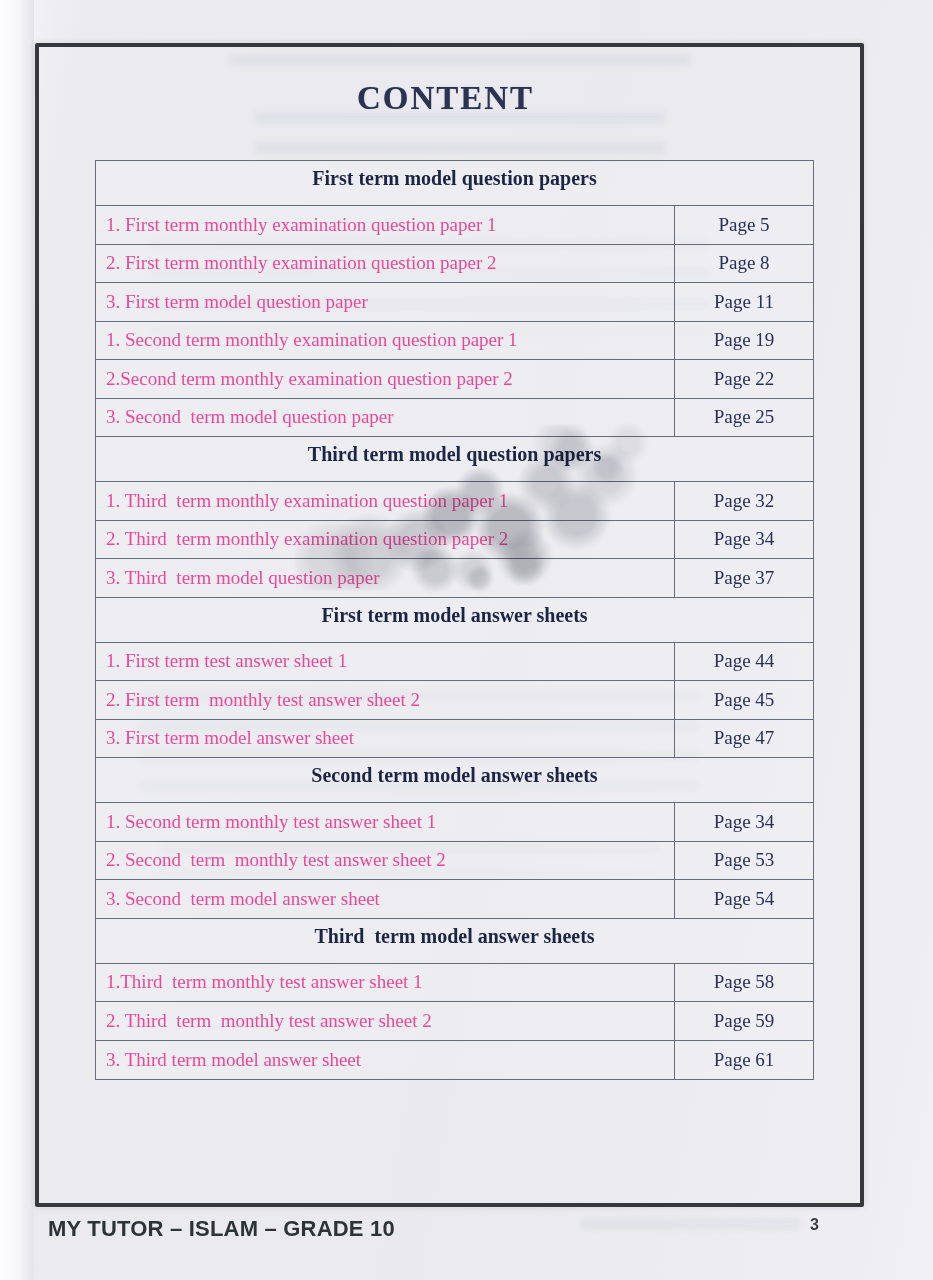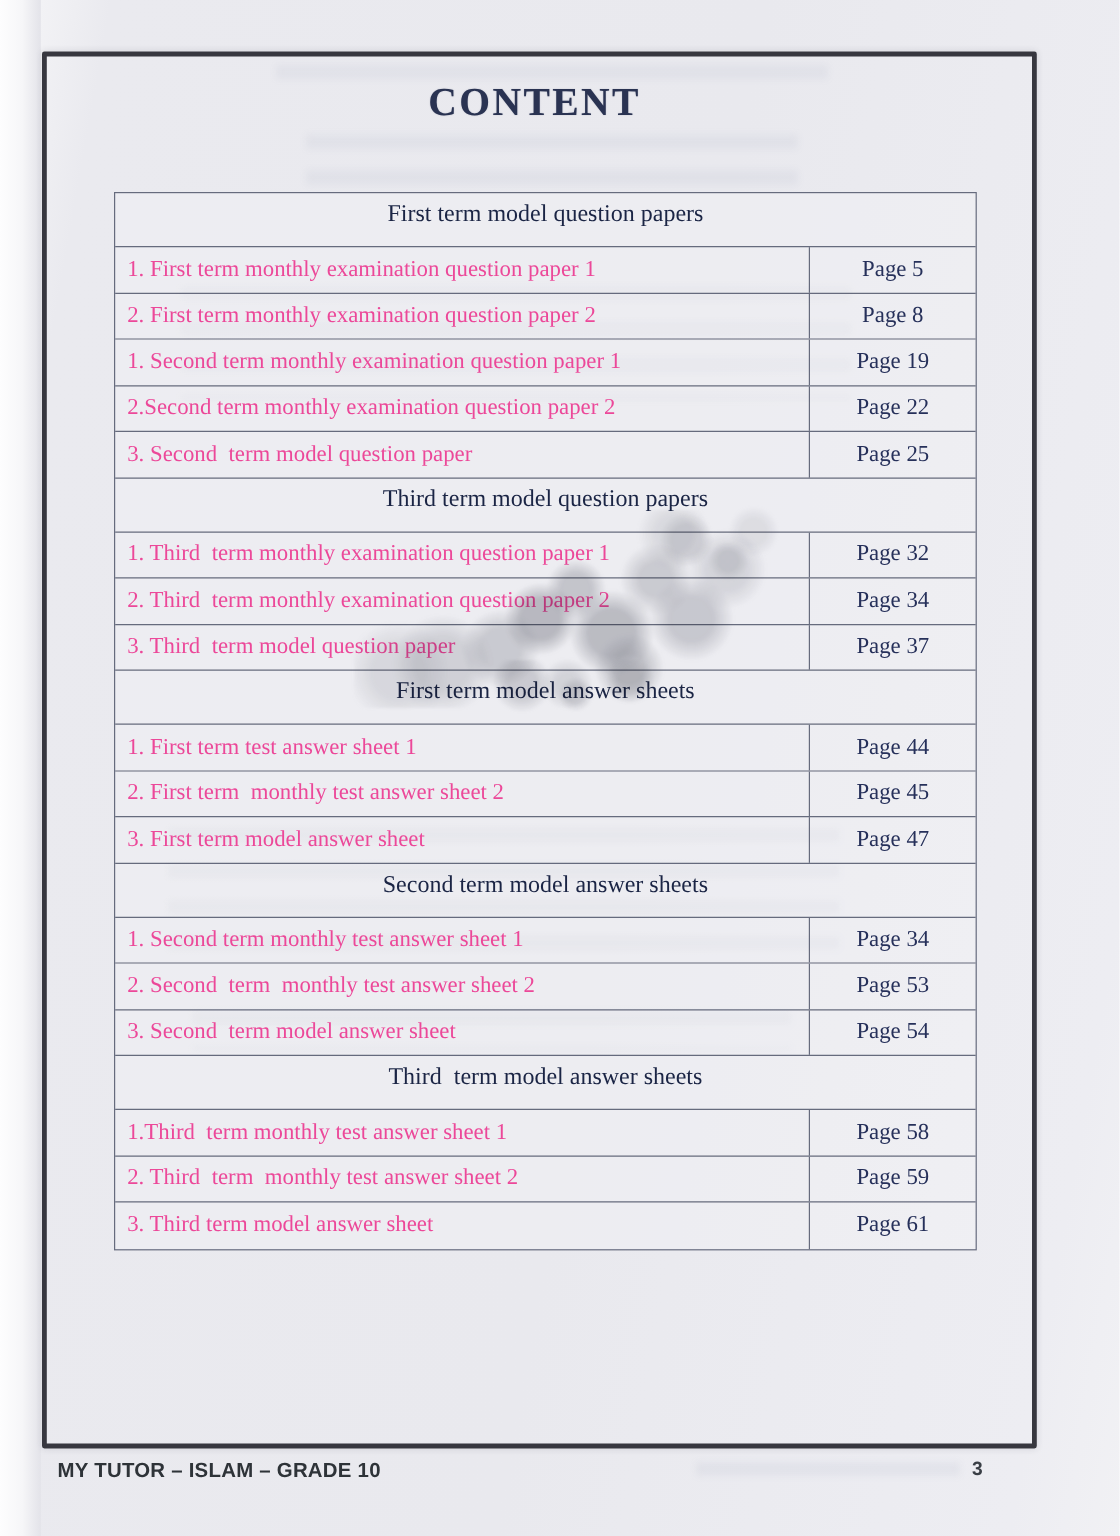--- a/index.html
+++ b/index.html
@@ -13,33 +13,33 @@
     position:absolute;left:35px;top:43px;width:829px;height:1164px;
     border:4px solid #37373f;border-radius:2px;box-sizing:border-box;
     box-shadow:0 0 6px rgba(40,40,60,.12);
   }
   
   .scan-edge{
     position:absolute;left:0;top:0;width:34px;height:1280px;
     background:linear-gradient(90deg,#fdfdfe 0%,#f6f6f8 55%,#e3e3e9 100%);
   }
   .page-title{
-    position:absolute;left:35px;top:68px;width:821px;margin:0;
+    position:absolute;left:35px;top:80px;width:821px;margin:0;
     text-align:center;font-size:33px;font-weight:bold;letter-spacing:2px;
     color:#2a3352;font-family:"Liberation Serif","DejaVu Serif",serif;
     text-shadow:0 0 1px rgba(42,51,82,.35);
   }
   
   .toc{
     position:absolute;left:95px;top:160px;width:719px;
     border:1.6px solid rgba(78,84,104,.85);box-sizing:border-box;
     background:rgba(255,255,255,.18);
   }
   .toc-heading{
-    text-align:center;font-size:20px;font-weight:normal;color:#1b2545;
+    text-align:center;font-size:20px;font-weight:bold;color:#1b2545;
     line-height:24px;padding:5px 4px 15px;
     border-bottom:1.6px solid rgba(78,84,104,.85);
     white-space:pre-wrap;
   }
   .toc-row{
     display:flex;align-items:stretch;min-height:38.5px;
     border-bottom:1.6px solid rgba(78,84,104,.85);box-sizing:border-box;
   }
   .toc-section:last-child .toc-row:last-child{border-bottom:none;}
   .toc-label{
@@ -49,21 +49,21 @@
   }
   .toc-page{
     width:139px;flex:0 0 139px;display:flex;align-items:center;justify-content:center;
     border-left:1.6px solid rgba(78,84,104,.85);box-sizing:border-box;
     font-size:19px;color:#26305a;
   }
   
   .footer-left{
     position:absolute;left:48px;top:1216px;
     font-family:"Liberation Sans","DejaVu Sans",sans-serif;
-    font-weight:bold;font-size:17px;color:#2e3338;letter-spacing:.2px;
+    font-weight:bold;font-size:22px;color:#2e3338;letter-spacing:.2px;
   }
   .footer-page{
     position:absolute;left:810px;top:1216px;
     font-family:"Liberation Sans","DejaVu Sans",sans-serif;
     font-weight:bold;font-size:16px;color:#3a3f46;
   }
   
   .smudge{position:absolute;pointer-events:none;mix-blend-mode:multiply;}
   .smudge-a{
     left:295px;top:425px;width:370px;height:165px;opacity:.6;filter:blur(1.3px);
@@ -125,20 +125,24 @@
     <div class="toc-section">
     <div class="toc-heading">First term model question papers</div>
   <div class="toc-row">
     <div class="toc-label">1. First term monthly examination question paper 1</div>
     <div class="toc-page">Page 5</div>
   </div>
       <div class="toc-row">
     <div class="toc-label">2. First term monthly examination question paper 2</div>
     <div class="toc-page">Page 8</div>
   </div>
+      <div class="toc-row">
+    <div class="toc-label">3. First term model question paper</div>
+    <div class="toc-page">Page 11</div>
+  </div>
     </div>
     <div class="toc-section">
   <div class="toc-row">
     <div class="toc-label">1. Second term monthly examination question paper 1</div>
     <div class="toc-page">Page 19</div>
   </div>
       <div class="toc-row">
     <div class="toc-label">2.Second term monthly examination question paper 2</div>
     <div class="toc-page">Page 22</div>
   </div>

